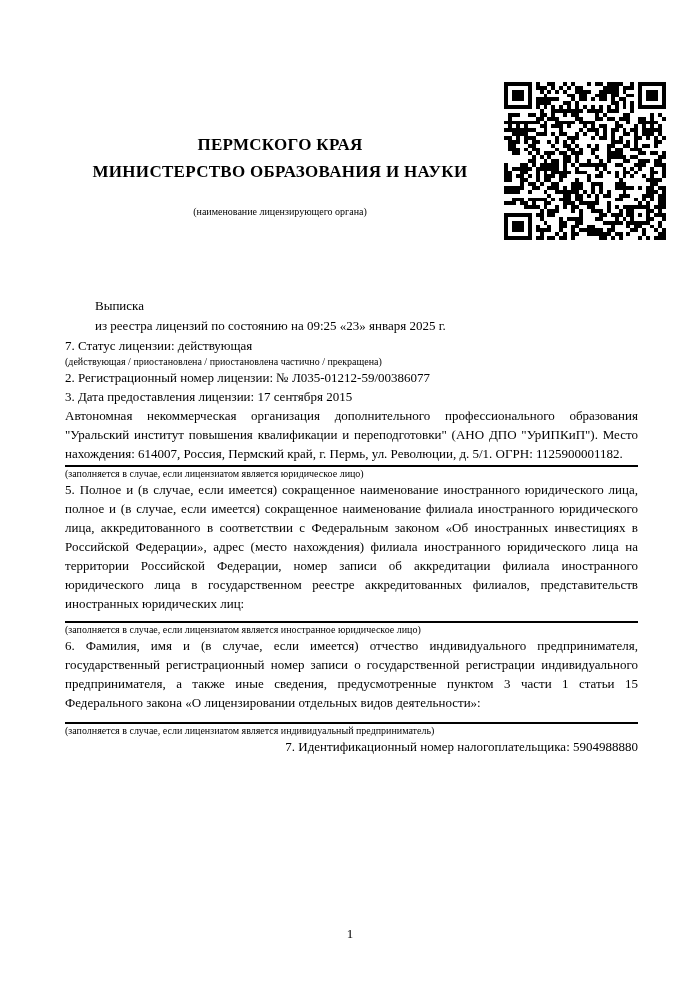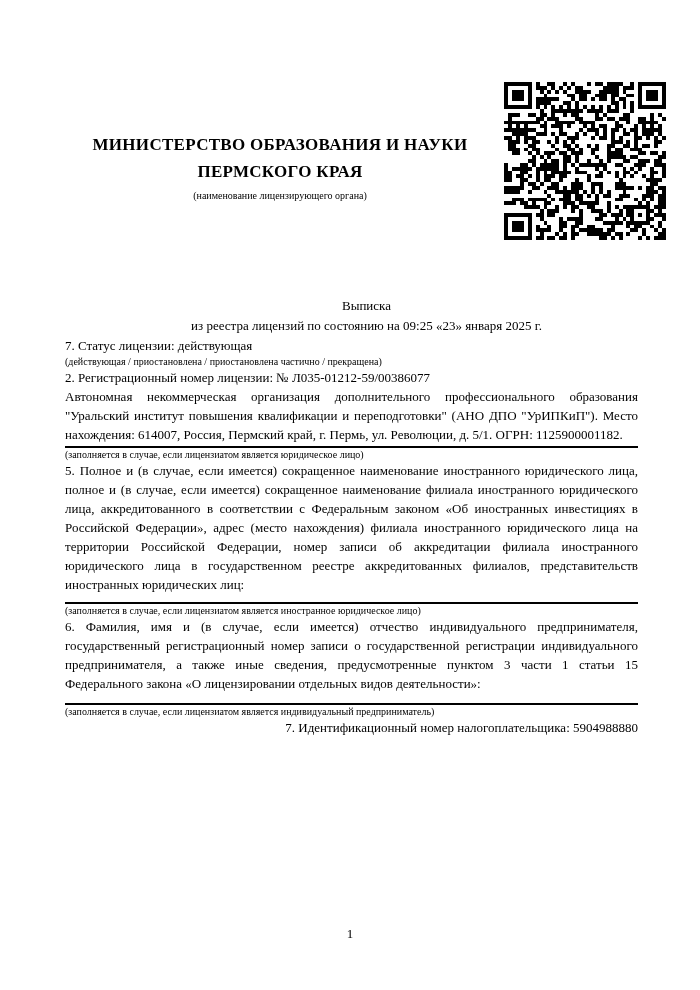--- a/index.html
+++ b/index.html
@@ -28,31 +28,31 @@
   .ministry{
     font-weight:bold;
     font-size:17px;
     line-height:27px;
     letter-spacing:0.3px;
   }
   .small-caption{
     font-size:10px;
     line-height:13px;
   }
-  .header .small-caption{margin-top:4px;}
+  .header .small-caption{margin-top:20px;}
   
   .content{
     position:absolute;
     left:65px;top:296px;width:573px;
     font-size:13px;
     line-height:19px;
   }
   .content p{margin:0;}
   .doc-title{
-    text-align:center;
+    text-align:left;
     line-height:20px;
     padding-left:30px;
     font-family:Liberation Serif, serif;
   }
   .just{text-align:justify;}
   .centered-caption{text-align:left;}
   .rule{
     height:0;
     border-top:2px solid #000000;
     margin-top:2px;
@@ -924,38 +924,39 @@
       <rect x="29" y="40" width="1" height="1"></rect>
       <rect x="34" y="40" width="1" height="1"></rect>
       <rect x="36" y="40" width="1" height="1"></rect>
       <rect x="38" y="40" width="1" height="1"></rect>
       <rect x="39" y="40" width="1" height="1"></rect>
       <rect x="40" y="40" width="1" height="1"></rect>
     </svg>
 
   <header class="header">
     <div class="ministry">
+      <div>ПЕРМСКОГО КРАЯ</div>
       <div>МИНИСТЕРСТВО ОБРАЗОВАНИЯ И НАУКИ</div>
-      <div>ПЕРМСКОГО КРАЯ</div>
     </div>
     <div class="small-caption">(наименование лицензирующего органа)</div>
   </header>
 
   <main class="content">
 
     <div class="doc-title">
       <div>Выписка</div>
       <div>из реестра лицензий по состоянию на 09:25 «23» января 2025 г.</div>
     </div>
 
     <p class="m-item1">7. Статус лицензии: действующая</p>
     <div class="small-caption centered-caption">(действующая / приостановлена / приостановлена частично / прекращена)</div>
 
     <p class="m-item2">2. Регистрационный номер лицензии: № Л035-01212-59/00386077</p>
 
+    <p class="m-item3">3. Дата предоставления лицензии: 17 сентября 2015</p>
 
     <p class="just">Автономная некоммерческая организация дополнительного профессионального образования "Уральский институт повышения квалификации и переподготовки" (АНО ДПО "УрИПКиП"). Место нахождения: 614007, Россия, Пермский край, г. Пермь, ул. Революции, д. 5/1. ОГРН: 1125900001182.</p>
     <div class="rule"></div>
     <div class="small-caption centered-caption">(заполняется в случае, если лицензиатом является юридическое лицо)</div>
 
     <p class="just m-item5q">5. Полное и (в случае, если имеется) сокращенное наименование иностранного юридического лица, полное и (в случае, если имеется) сокращенное наименование филиала иностранного юридического лица, аккредитованного в соответствии с Федеральным законом «Об иностранных инвестициях в Российской Федерации», адрес (место нахождения) филиала иностранного юридического лица на территории Российской Федерации, номер записи об аккредитации филиала иностранного юридического лица в государственном реестре аккредитованных филиалов, представительств иностранных юридических лиц:</p>
     <div class="rule rule-gap"></div>
     <div class="small-caption centered-caption">(заполняется в случае, если лицензиатом является иностранное юридическое лицо)</div>
 
     <p class="just m-item6q">6. Фамилия, имя и (в случае, если имеется) отчество индивидуального предпринимателя, государственный регистрационный номер записи о государственной регистрации индивидуального предпринимателя, а также иные сведения, предусмотренные пунктом 3 части 1 статьи 15 Федерального закона «О лицензировании отдельных видов деятельности»:</p>

